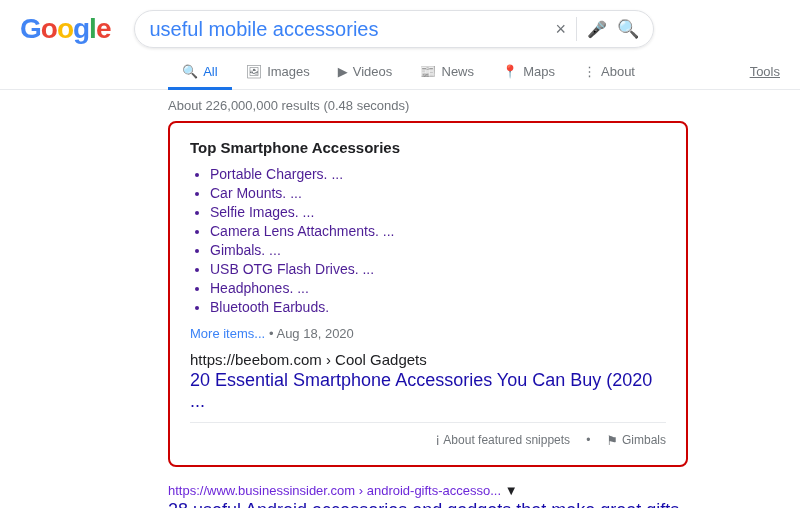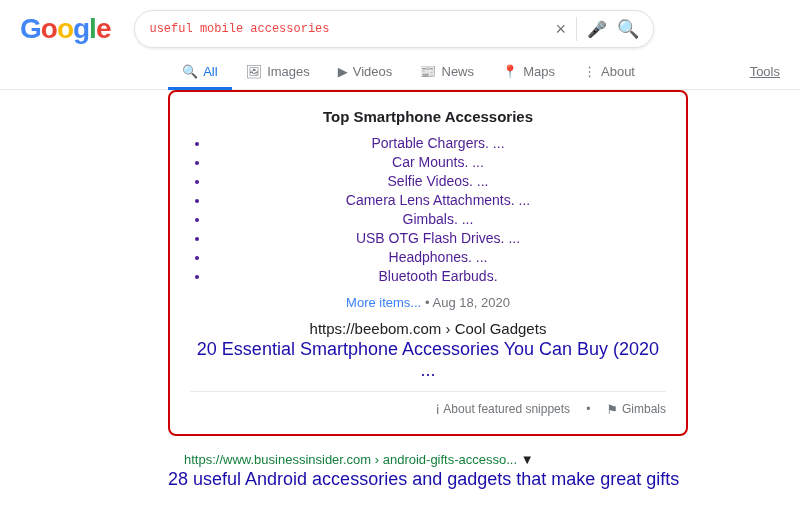--- a/index.html
+++ b/index.html
@@ -42,24 +42,23 @@
       border: 1px solid #dfe1e5;
       border-radius: 24px;
       padding: 6px 14px;
       width: 520px;
       box-shadow: 0 1px 3px rgba(0,0,0,0.1);
       gap: 8px;
     }
     .search-input {
       border: none;
       outline: none;
-      font-size: 12px;
+      font-size: 20px;
       flex: 1;
-      color: #ef4444;
-      font-family: Liberation Mono, monospace;
+      color: #3b82f6;
     }
     .search-icons {
       display: flex;
       align-items: center;
       gap: 10px;
     }
     .clear-icon {
       color: #70757a;
       font-size: 18px;
       cursor: pointer;
@@ -123,21 +122,20 @@
       position: relative;
     }
 
     
     .featured-snippet {
       border: 2px solid #cc0000;
       border-radius: 8px;
       padding: 16px 20px;
       width: 520px;
       margin-bottom: 16px;
-      text-align: center;
     }
     .snippet-title {
       font-weight: bold;
       font-size: 15px;
       margin-bottom: 10px;
       color: #202124;
     }
     .snippet-list {
       list-style: disc;
       padding-left: 20px;
@@ -195,22 +193,21 @@
     .result-item {
       width: 520px;
       margin-bottom: 12px;
     }
     .result-url {
       font-size: 13px;
       color: #202124;
       margin-bottom: 2px;
     }
     .result-url-gray {
-      color: #15803d;
-      margin-left: 16px;
+      color: #6d28d9;
     }
     .result-title {
       font-size: 18px;
       color: #1a0dab;
       text-decoration: none;
       cursor: pointer;
       display: block;
       margin-bottom: 4px;
     }
 
@@ -266,29 +263,30 @@
     </div>
     <div class="nav-tab">
       <span class="nav-tab-icon">⋮</span>
       <span>About</span>
     </div>
     <div class="nav-tab tools-tab">
       <span>Tools</span>
     </div>
   </div>
 
+  <div class="results-count">About 226,000,000 results (0.48 seconds)</div>
 
   <div class="main-content">
 
     <div class="featured-snippet">
       <div class="snippet-title">Top Smartphone Accessories</div>
       <ul class="snippet-list">
         <li>Portable Chargers. ...</li>
         <li>Car Mounts. ...</li>
-        <li>Selfie Videos. ...</li>
+        <li>Selfie Images. ...</li>
         <li>Camera Lens Attachments. ...</li>
         <li>Gimbals. ...</li>
         <li>USB OTG Flash Drives. ...</li>
         <li>Headphones. ...</li>
         <li>Bluetooth Earbuds.</li>
       </ul>
       <div>
         <a class="more-items">More items...</a>
         <span class="snippet-date"> • <span>Aug 18, 2020</span></span>
       </div>

